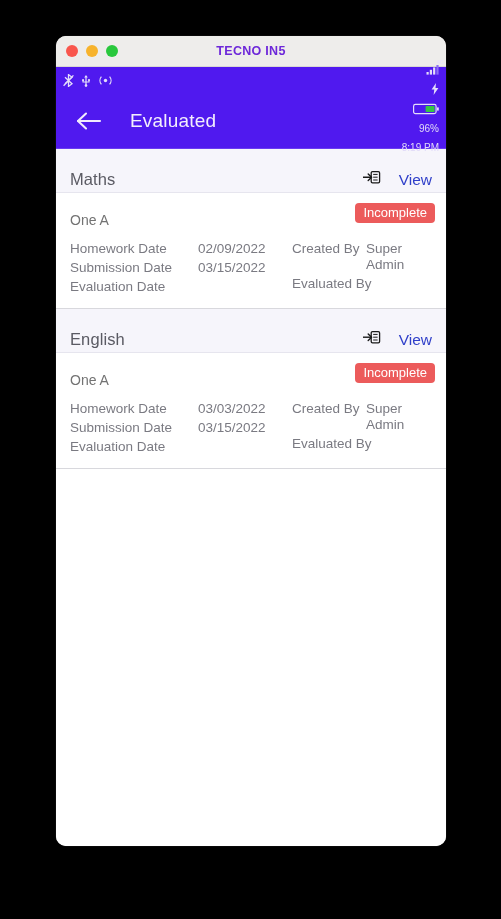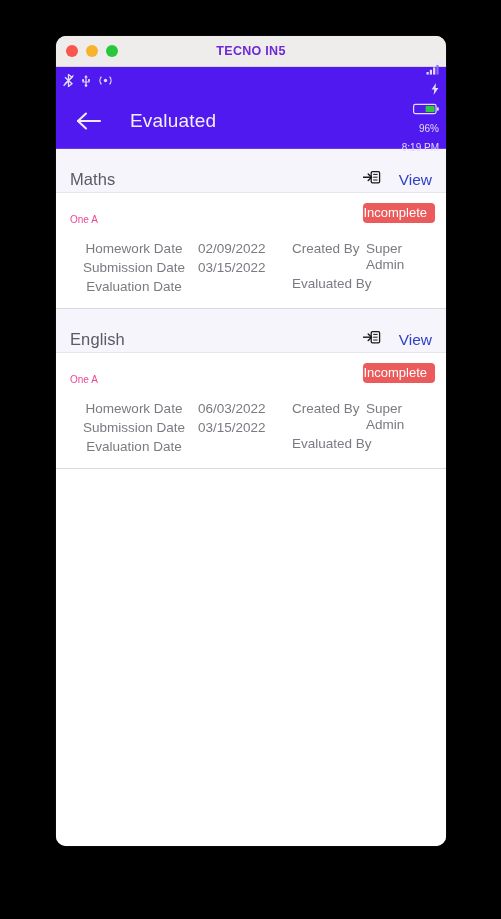--- a/index.html
+++ b/index.html
@@ -177,30 +177,30 @@
   .class-row {
     height: 40px;
     display: flex;
     align-items: center;
     justify-content: space-between;
     padding: 0 11px 0 14px;
     box-sizing: border-box;
     background: #ffffff;
   }
   .class-name {
-    font-size: 10px;
-    color: #ec4899;
+    font-size: 14px;
+    color: #737373;
     margin-top: 13px;
   }
   .status-badge {
     background: #ec5b5b;
     color: #ffffff;
     font-size: 13px;
     border-radius: 4px;
-    padding: 3px 8px 4px 0;
+    padding: 3px 8px 4px 8px;
     line-height: 1;
   }
 
   .detail-block {
     display: flex;
     padding: 8px 14px 12px 14px;
     box-sizing: border-box;
     border-bottom: 1px solid #d8d8dd;
     background: #ffffff;
   }
@@ -216,21 +216,21 @@
     align-items: flex-start;
     font-size: 13.5px;
     color: #7a7a82;
     line-height: 1.22;
     min-height: 17px;
   }
   .detail-line .lbl {
     color: #7a7a82;
     white-space: nowrap;
   }
-  .detail-col.left .lbl { width: 128px; text-align: center; }
+  .detail-col.left .lbl { width: 128px; }
   .detail-col.right .lbl { width: 74px; }
   .detail-line .val {
     color: #7a7a82;
     white-space: normal;
   }
   .detail-col.right .val { max-width: 58px; }
 
   .list-end-spacer { background: #ffffff; }
 </style>
 </head>
@@ -395,21 +395,21 @@
 
         <div class="class-row">
           <span class="class-name">One A</span>
           <span class="status-badge">Incomplete</span>
         </div>
 
         <div class="detail-block">
           <div class="detail-col left">
             <div class="detail-line">
               <span class="lbl">Homework Date</span>
-              <span class="val">06/03/2022</span>
+              <span class="val">03/03/2022</span>
             </div>
             <div class="detail-line">
               <span class="lbl">Submission Date</span>
               <span class="val">03/15/2022</span>
             </div>
             <div class="detail-line">
               <span class="lbl">Evaluation Date</span>
               <span class="val"></span>
             </div>
           </div>

